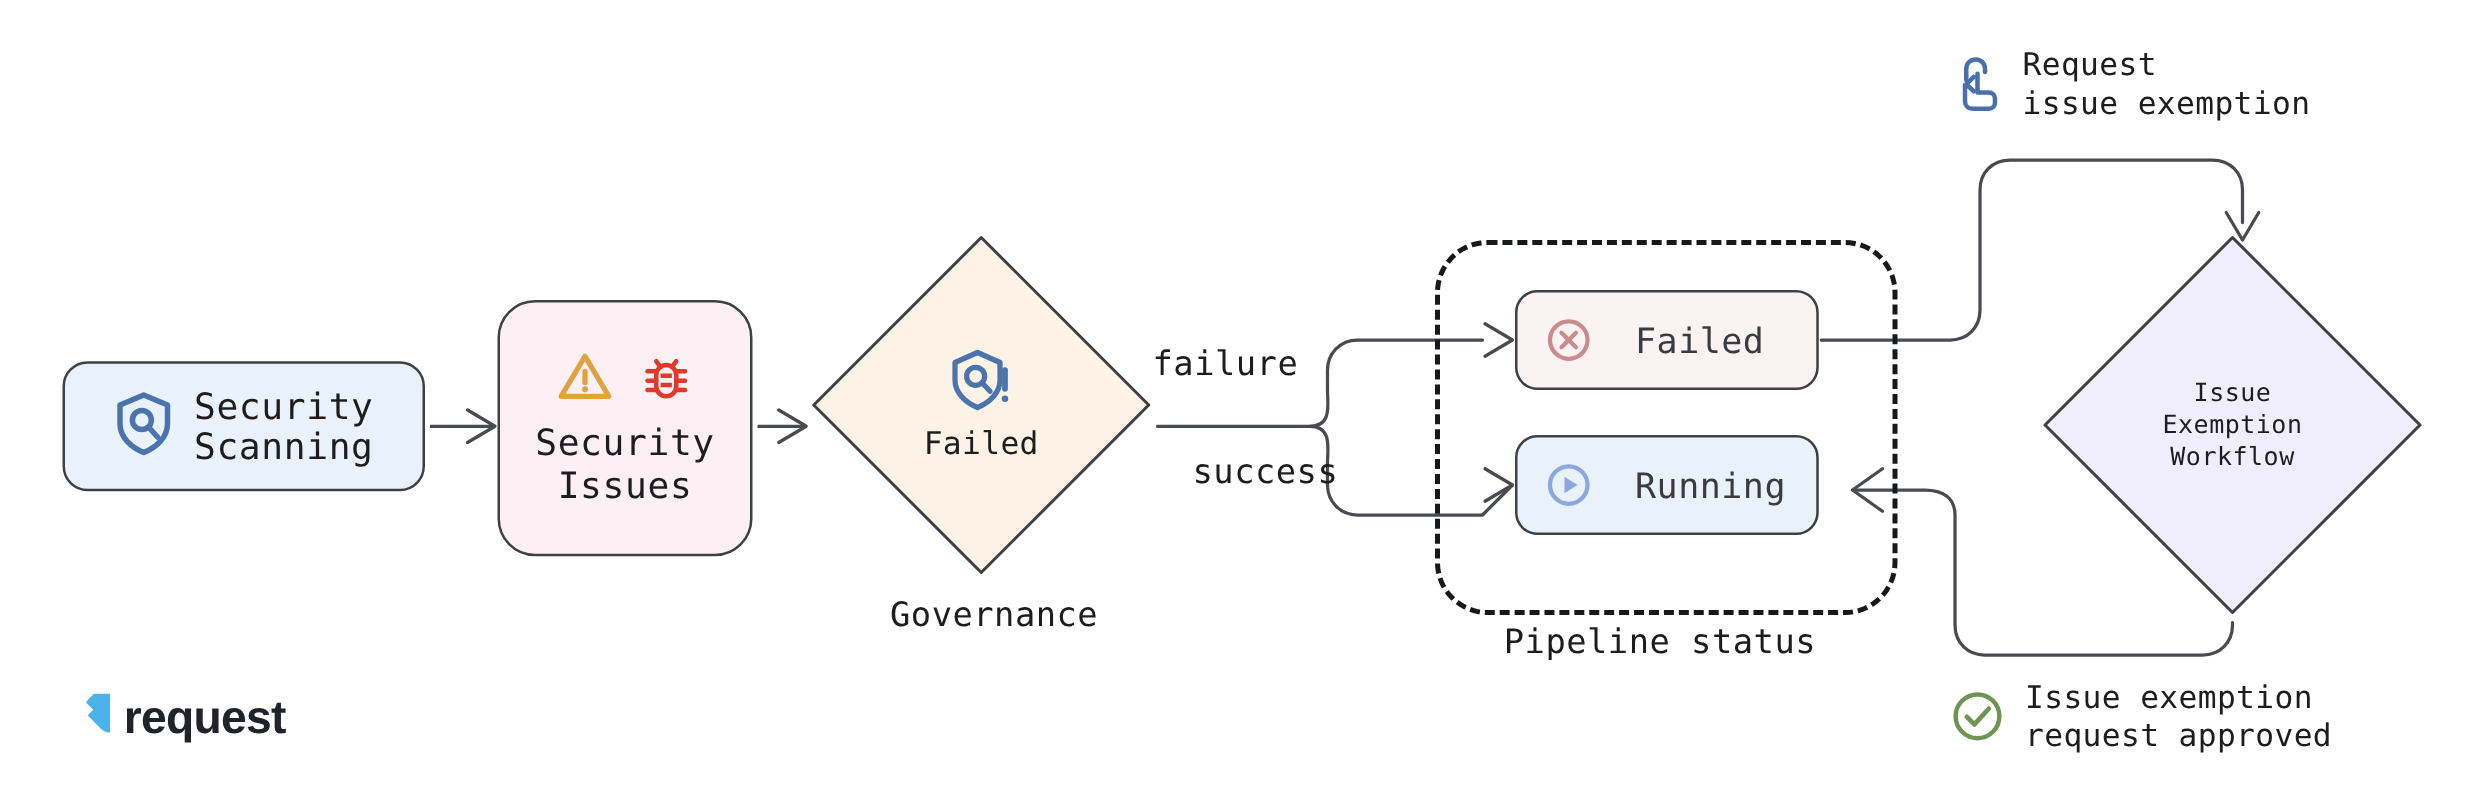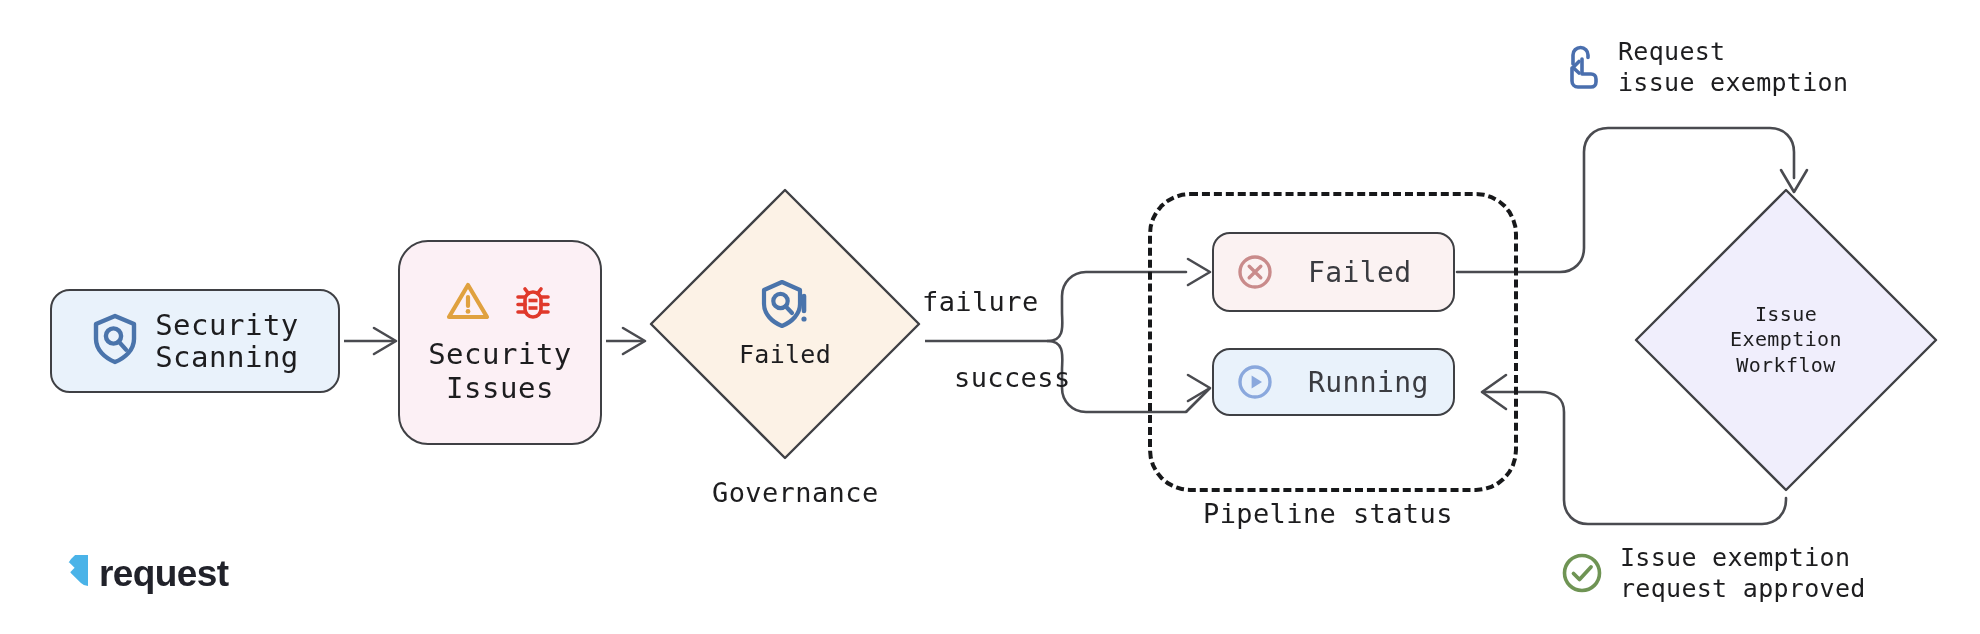--- a/index.html
+++ b/index.html
@@ -53,29 +53,29 @@
   #grp-pipeline{
     position:absolute;left:1148px;top:192px;width:362px;height:292px;
     border:4.5px dashed #17181a;border-radius:42px;background:transparent;
   }
   #n-failed{
     left:1212px;top:232px;width:243px;height:80px;
     background:#fbf2f2;border:2.2px solid #3f4044;border-radius:18px;
     flex-direction:row;gap:16px;justify-content:flex-start;padding-left:22px;
   }
   #n-running{
-    left:1212px;top:348px;width:243px;height:68px;
+    left:1212px;top:348px;width:243px;height:80px;
     background:#e9f2fb;border:2.2px solid #3f4044;border-radius:18px;
     flex-direction:row;gap:16px;justify-content:flex-start;padding-left:22px;
   }
   #n-failed .lbl,#n-running .lbl{font-size:28px;letter-spacing:.4px;color:#3a3b40;margin-left:18px;}
 
   
   .edgelabel{position:absolute;font-size:27px;letter-spacing:.4px;color:#1d1d1f;white-space:nowrap;}
-  #el-failure{left:922px;top:276px;margin-top:10px;}
+  #el-failure{left:922px;top:276px;}
   #el-success{left:922px;top:362px;margin-left:32px;}
 
   
   .annot{position:absolute;display:flex;align-items:center;gap:16px;justify-content:center;}
   .annot .txt{font-size:25px;line-height:1.24;letter-spacing:.3px;color:#1d1d1f;white-space:pre-line;}
   #an-request{left:1560px;top:36px;}
   #an-approved{left:1560px;top:542px;}
 
   
   #logo{position:absolute;left:50px;top:553px;display:flex;align-items:center;gap:11px;}

